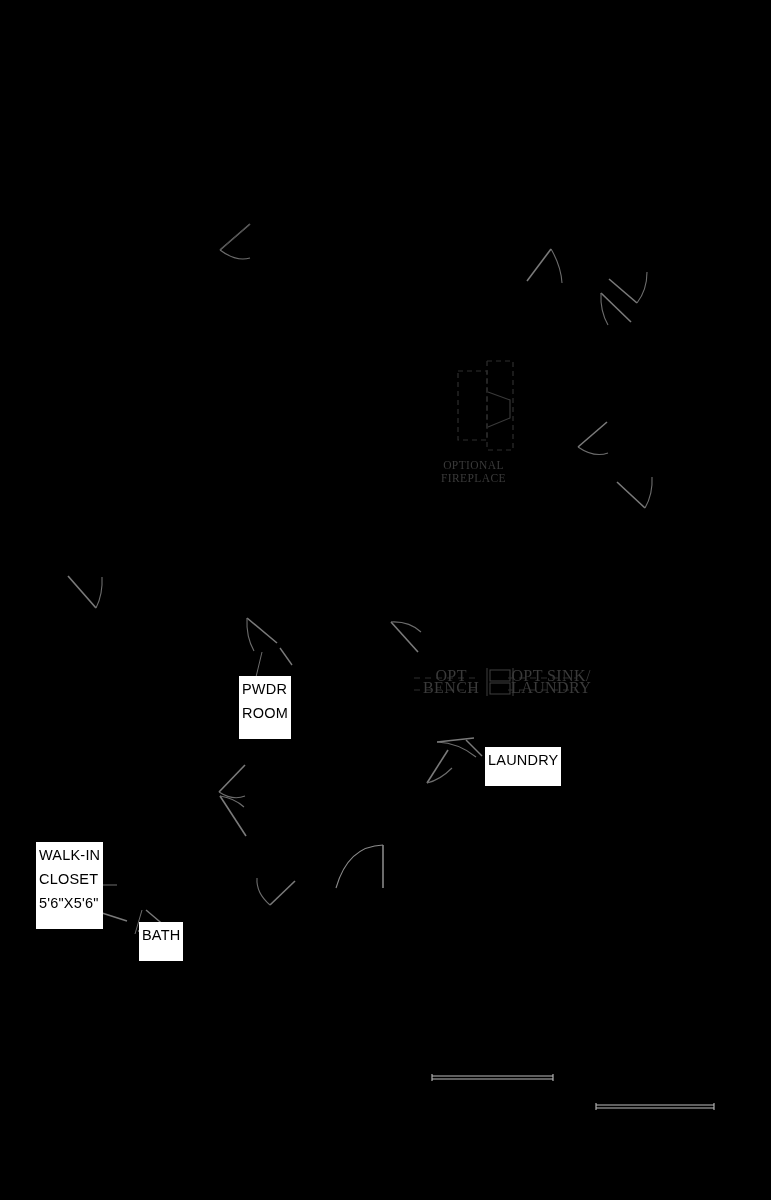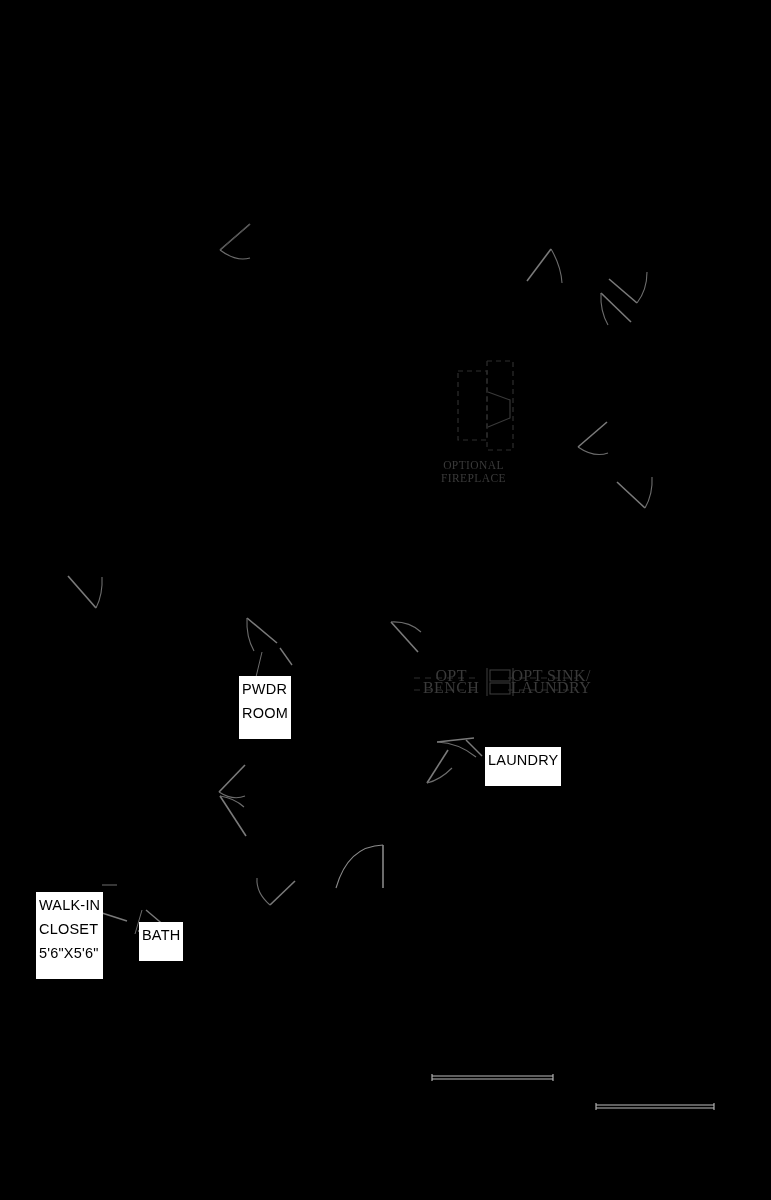--- a/index.html
+++ b/index.html
@@ -195,21 +195,21 @@
       <path d="M 714 1103 L 714 1110" stroke="#bdbdbd" stroke-width="1.1" fill="none"></path>
     </g>
 
   </svg>
 
   <div class="room-label" style="left:239px; top:676px;">PWDR
 ROOM</div>
 
   <div class="room-label" style="left:485px; top:747px;">LAUNDRY</div>
 
-  <div class="room-label" style="left:36px; top:892px;">WALK-IN
+  <div class="room-label" style="left:36px; top:842px;">WALK-IN
 CLOSET
 5'6"X5'6"</div>
 
   <div class="room-label" style="left:139px; top:894px;margin-top:28px;">BATH</div>
 
   <div class="opt-label" style="left:441px; top:459px;">OPTIONAL
 FIREPLACE</div>
 
   <div class="opt-label small" style="left:423px; top:670px;">OPT
 BENCH</div>

